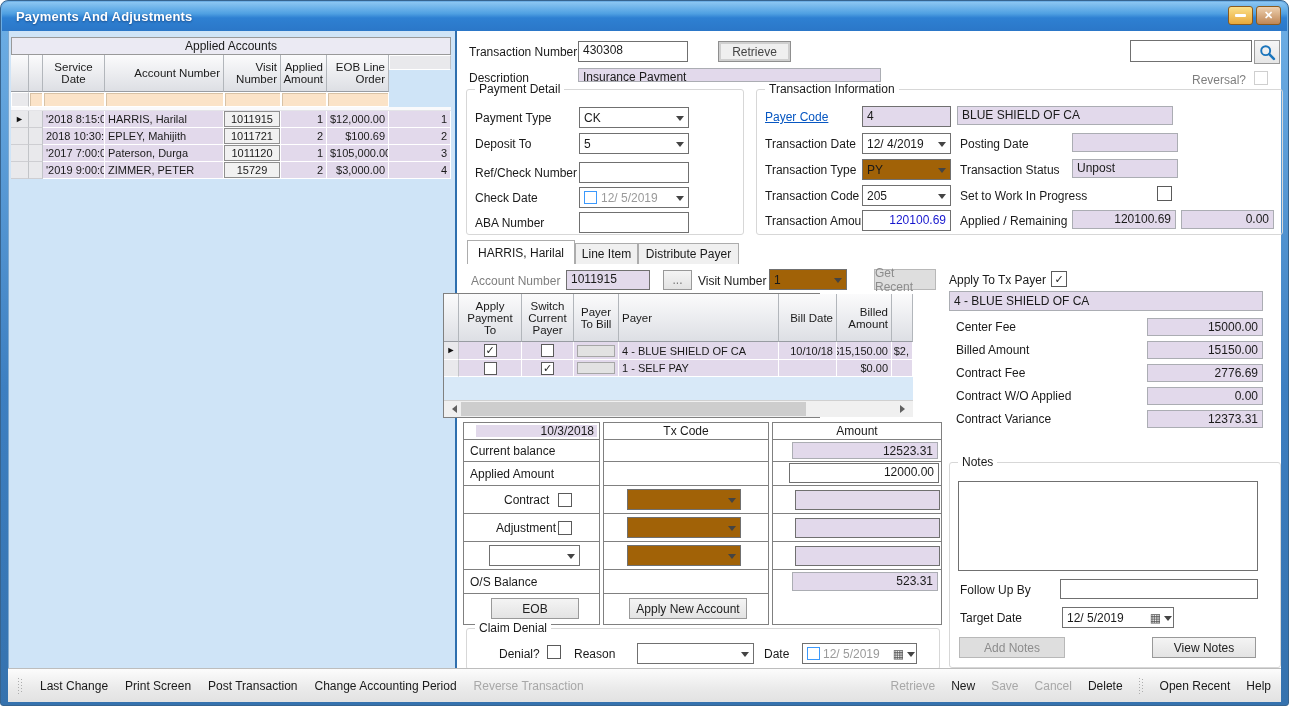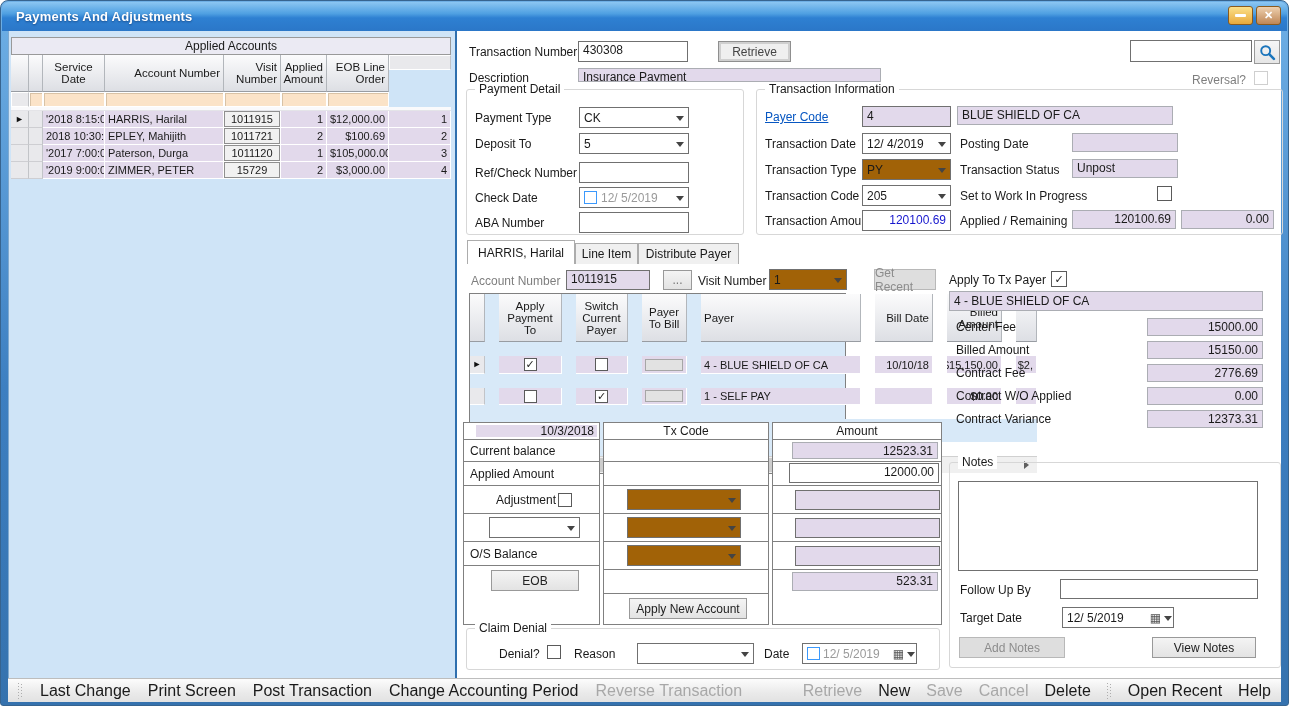--- a/index.html
+++ b/index.html
@@ -76,22 +76,22 @@
   .input { position: absolute; border: 1px solid #707070; background: #fff; padding: 1px 4px;
            font-family: "Liberation Sans", sans-serif; font-size: 12px; }
 
   
   .tab { position: absolute; border: 1px solid #ACACAC; border-bottom: none; display: flex; align-items: center;
          justify-content: center; font-size: 12px; }
   .tab.active { background: #fff; z-index: 2; }
   .tab.inactive { background: #F0F0F0; }
 
   
-  .pg { position: absolute; left: 461px; top: 262px; width: 377px; border: 1px solid #808080; background: #D8E9F8;
-        display: grid; grid-template-columns: 15px 63px 52px 45px 160px 58px 55px 21px; font-size: 11px; gap: 14px; }
+  .pg { position: absolute; left: 435px; top: 262px; width: 377px; border: 1px solid #808080; background: #D8E9F8;
+        display: grid; grid-template-columns: 15px 63px 52px 45px 160px 58px 55px 21px; font-size: 11px; }
   .pg-h { background: linear-gradient(#FBFBFC,#DDDFE4); border-right: 1px solid #B2B6BB; border-bottom: 1px solid #989CA2;
           height: 48px; padding: 2px 3px; display: flex; align-items: center; line-height: 12px; font-size: 11.5px; }
   .pg-h.c { justify-content: center; text-align: center; }
   .pg-h.r { justify-content: flex-end; text-align: right; }
   .pg-c { background: #E2D9EB; border-right: 1px solid #fff; border-bottom: 1px solid #fff; padding: 0 3px;
           white-space: nowrap; overflow: hidden; display: flex; align-items: center; }
   .pg-c.c { justify-content: center; }
   .pg-c.r { justify-content: flex-end; }
   .pg-c.sel { background: #E9E9EC; border-right-color: #C2C4C8; justify-content: center; padding: 0; }
   .pg-blank { grid-column: 1 / -1; height: 23px; background: #D8E9F8; }
@@ -109,23 +109,23 @@
   .amt-row:last-child { border-bottom: none; }
   .amt-row .rl { position: absolute; left: 6px; top: 50%; transform: translateY(-50%); white-space: nowrap; }
   .hdr-box { position: absolute; left: 12px; right: 2px; top: 2px; bottom: 2px; background: #E2D9EB;
              text-align: right; padding-right: 3px; line-height: 13px; }
   .amt-hdr-c { text-align: center; line-height: 17px; }
 
   
   .fee-lbl { position: absolute; white-space: nowrap; }
 
   
-  .statusbar { position: absolute; left: 0; right: 0; bottom: 0; height: 24px;
+  .statusbar { position: absolute; left: 0; right: 0; bottom: 0; height: 34px;
                background: linear-gradient(#FCFCFC,#EAEAEA 60%,#E2E2E2); border-top: 1px solid #BDBDBD;
-               display: flex; align-items: center; padding: 0 10px; font-size: 16px; }
+               display: flex; align-items: center; padding: 0 10px; font-size: 12px; }
   .sb-group { display: flex; align-items: center; gap: 17px; }
   .sb-right { margin-left: auto; display: flex; align-items: center; gap: 16px; }
   .sb-item { white-space: nowrap; color: #1a1a1a; }
   .sb-item.disabled { color: #A8A8A8; }
   .grip { width: 5px; height: 16px;
           background-image: repeating-linear-gradient(180deg,#ADADAD 0 1px,transparent 1px 3px),
                             repeating-linear-gradient(180deg,#ADADAD 0 1px,transparent 1px 3px);
           background-size: 1px 100%, 1px 100%; background-position: 0 0, 3px 1px; background-repeat: no-repeat; }
 
   .search-btn { position: absolute; left: 1246px; top: 9px; width: 26px; height: 24px; border: 1px solid #999;
@@ -382,20 +382,24 @@
           <div class="amt-row" style="height:17px;">
               <div class="hdr-box">10/3/2018</div>
             </div>
           <div class="amt-row" style="height:22px;">
               <span class="rl">Current balance</span>
             </div>
           <div class="amt-row" style="height:24px;">
               <span class="rl">Applied Amount</span>
             </div>
           <div class="amt-row" style="height:28px;">
+            <span class="rl" style="left:40px;">Contract</span>
+            <span class="cb abs" style="left:94px;top:7px;"></span>
+          </div>
+          <div class="amt-row" style="height:28px;">
             <span class="rl" style="left:32px;">Adjustment</span>
             <span class="cb abs" style="left:94px;top:7px;"></span>
           </div>
           <div class="amt-row" style="height:28px;">
             <div class="combo" style="left:25px;top:3px;width:91px;height:21px;">
               <span class="txt"></span>
                 <span class="chevbox">
                   <span class="chev"></span>
                 </span>
             </div>

